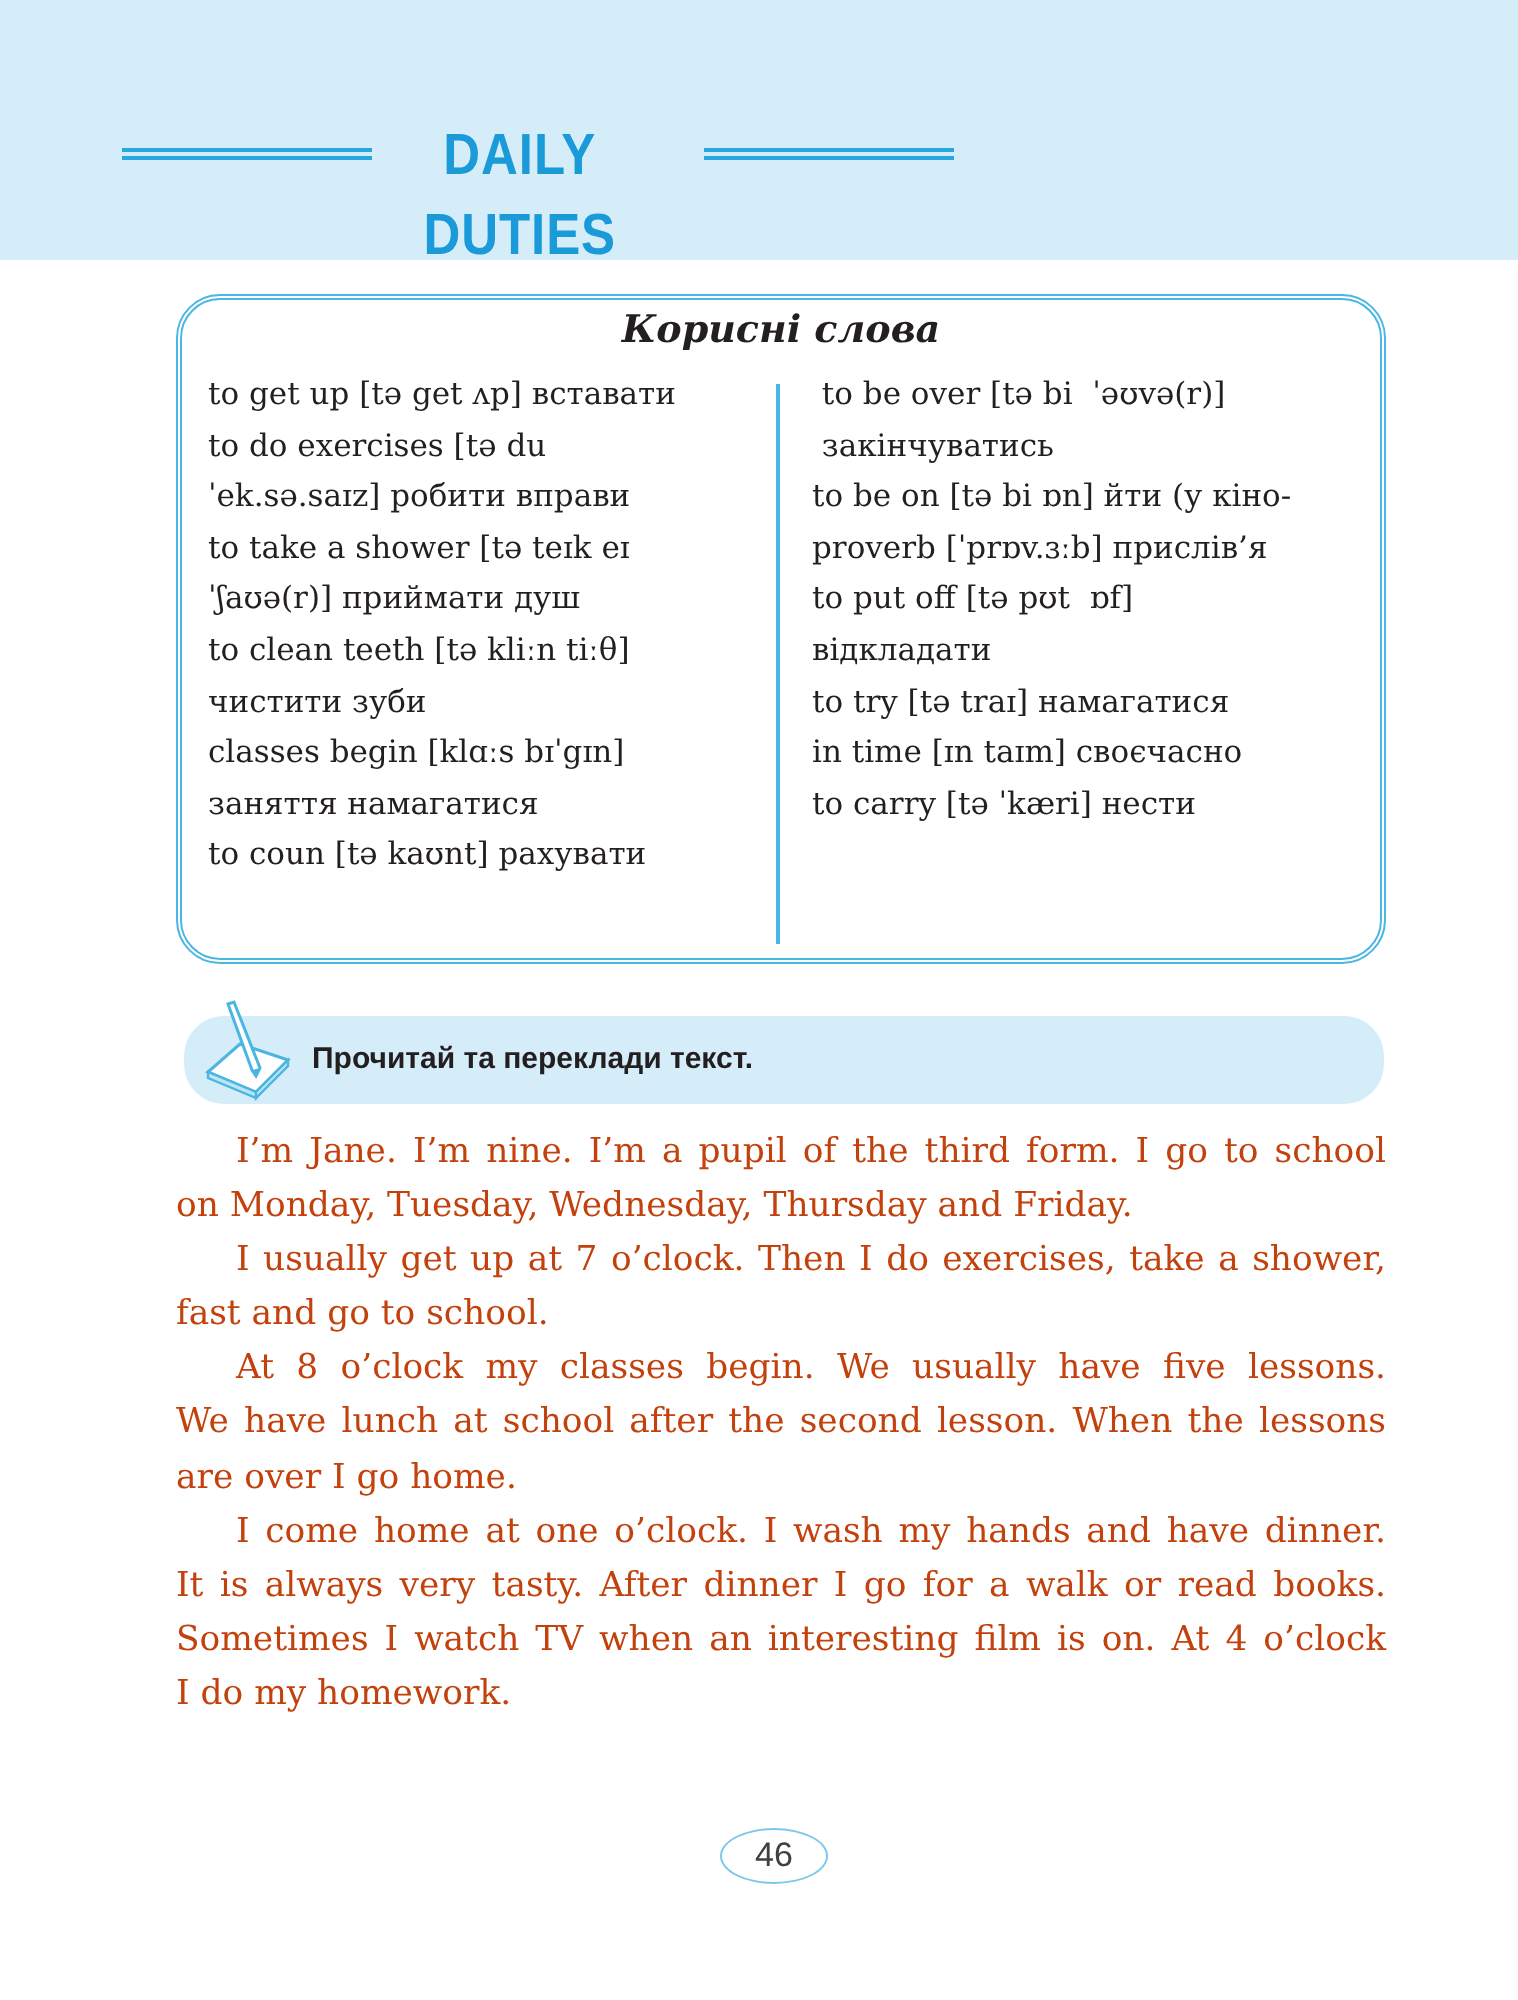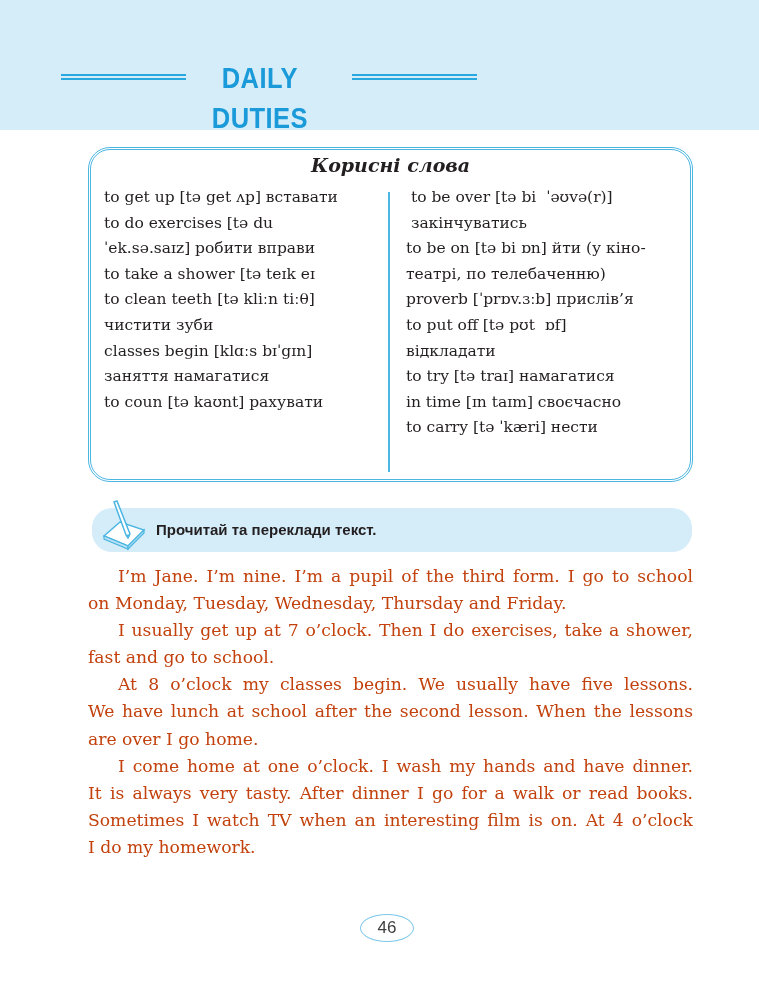--- a/index.html
+++ b/index.html
@@ -101,32 +101,32 @@
   <div class="title-line right" style="left:352px;width:125px;"></div>
 </div>
 
 <div class="vocab-box">
   <div class="vocab-title">Корисні слова</div>
   <ul class="vocab-col left">
     <li>to get up [tə get ʌp] вставати</li>
     <li>to do exercises [tə du</li>
     <li>ˈek.sə.saɪz] робити вправи</li>
     <li>to take a shower [tə teɪk eɪ</li>
+    <li>ˈʃaʊə(r)] приймати душ</li>
     <li>to clean teeth [tə kliːn tiːθ]</li>
     <li>чистити зуби</li>
     <li>classes begin [klɑːs bɪˈgɪn]</li>
     <li>заняття намагатися</li>
     <li>to coun [tə kaʊnt] рахувати</li>
   </ul>
   <div class="vocab-divider"></div>
   <ul class="vocab-col right">
     <li style="white-space:pre;"> to be over [tə bi  ˈəʊvə(r)]</li>
     <li style="white-space:pre;"> закінчуватись</li>
     <li>to be on [tə bi ɒn] йти (у кіно-</li>
-    <li>театрі, по телебаченню)</li>
     <li>proverb [ˈprɒv.ɜːb] прислів’я</li>
     <li style="white-space:pre;">to put off [tə pʊt  ɒf]</li>
     <li>відкладати</li>
     <li>to try [tə traɪ] намагатися</li>
     <li>in time [ɪn taɪm] своєчасно</li>
     <li>to carry [tə ˈkæri] нести</li>
   </ul>
 </div>
 
 <div class="task-bar">

